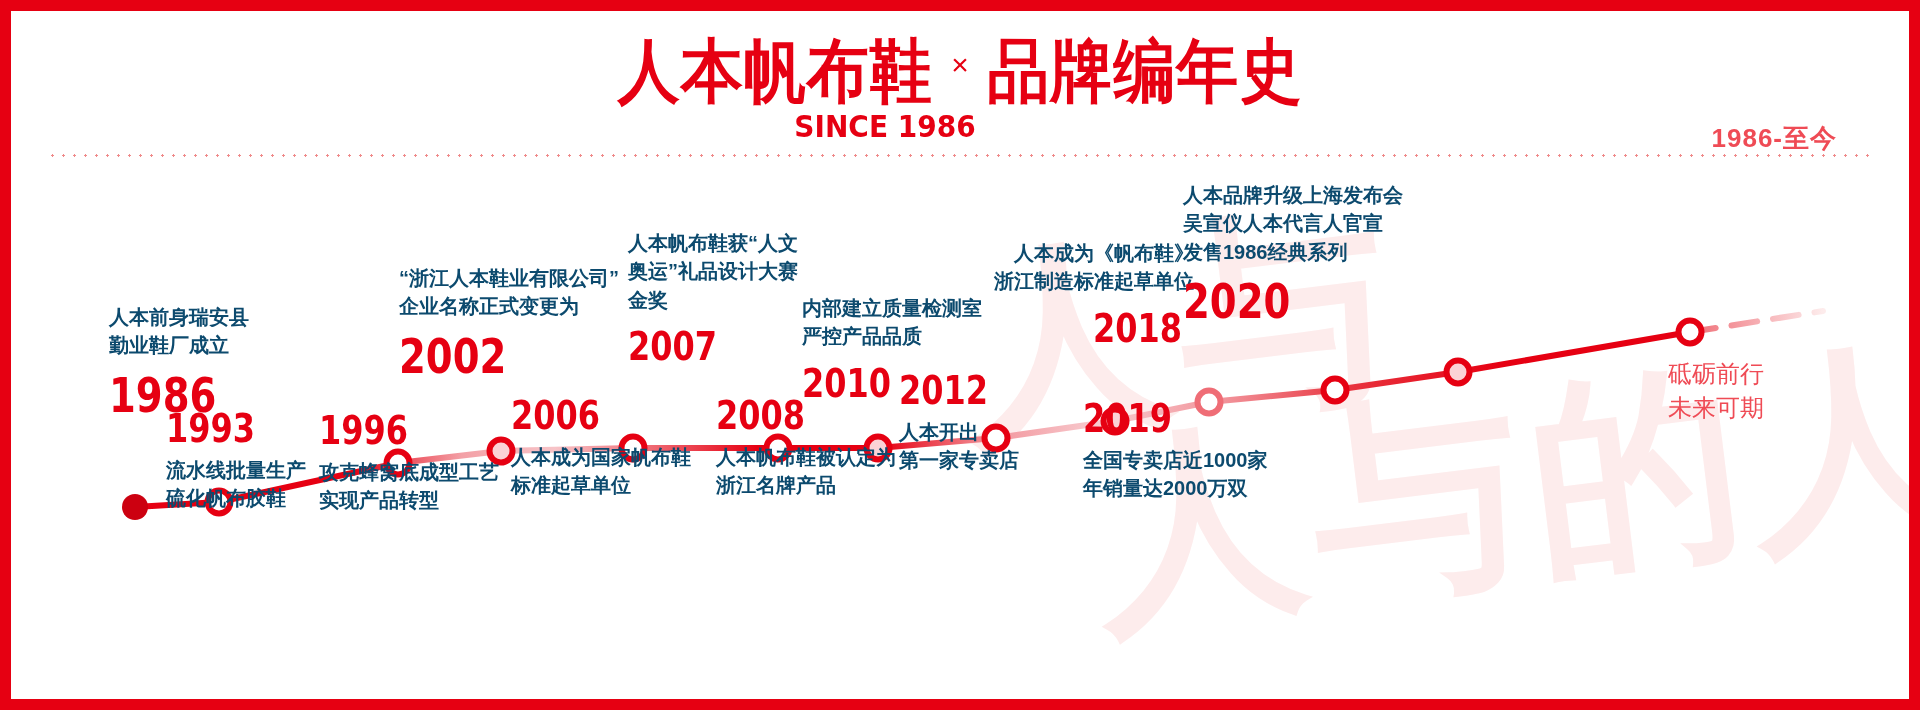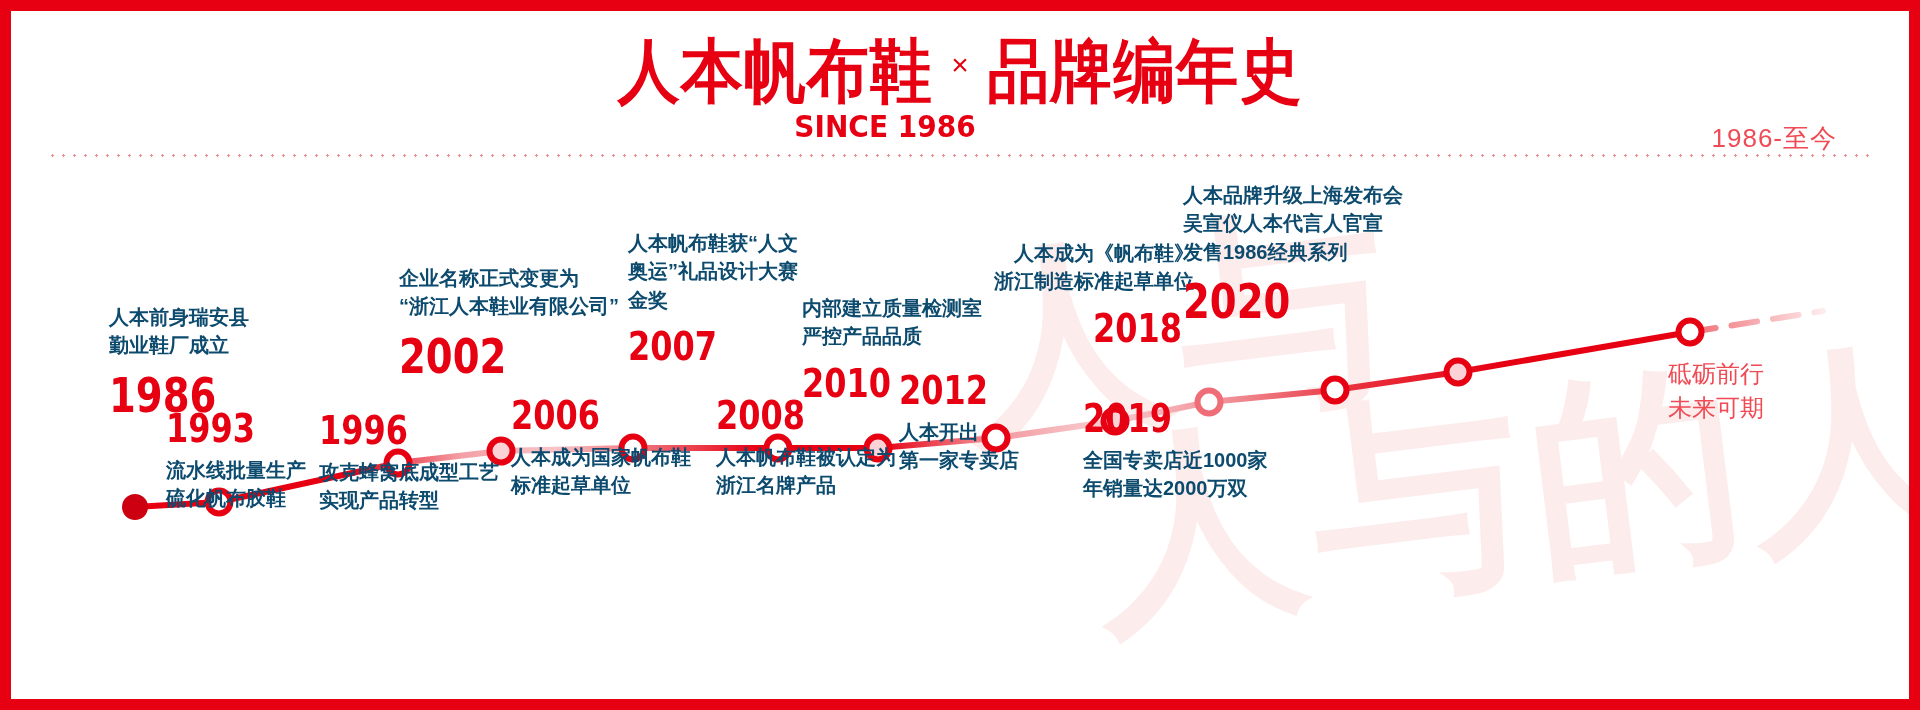--- a/index.html
+++ b/index.html
@@ -90,21 +90,21 @@
     font-family: "DejaVu Sans", sans-serif;
     transform: scaleY(1.05);
   }
   .since-inner { display: inline-block; margin-left: -150px; }
 
   .daterange {
     position: absolute;
     right: 72px; top: 110px;
     color: #ef4b55;
     font-size: 26px;
-    font-weight: 400;
+    font-weight: 700;
     letter-spacing: 1px;
     font-family: "Liberation Sans", sans-serif;
     z-index: 6;
   }
 
   .dots-rule {
     position: absolute;
     left: 36px; top: 143px;
     width: 1826px; height: 3px;
     z-index: 5;
@@ -250,22 +250,22 @@
     <div class="node-group below" style="left:308px; top:400px; text-align:left;">
       <div class="year">1996</div>
       <div class="desc">
         <div>攻克蜂窝底成型工艺</div>
         <div>实现产品转型</div>
       </div>
     </div>
 
     <div class="node-group above" style="left:388px; top:253px; text-align:left;">
       <div class="desc">
+        <div>“浙江人本鞋业有限公司”</div>
         <div>企业名称正式变更为</div>
-        <div>“浙江人本鞋业有限公司”</div>
       </div>
       <div class="year big">2002</div>
     </div>
 
     <div class="node-group below" style="left:500px; top:385px; text-align:left;">
       <div class="year">2006</div>
       <div class="desc">
         <div>人本成为国家帆布鞋</div>
         <div>标准起草单位</div>
       </div>

